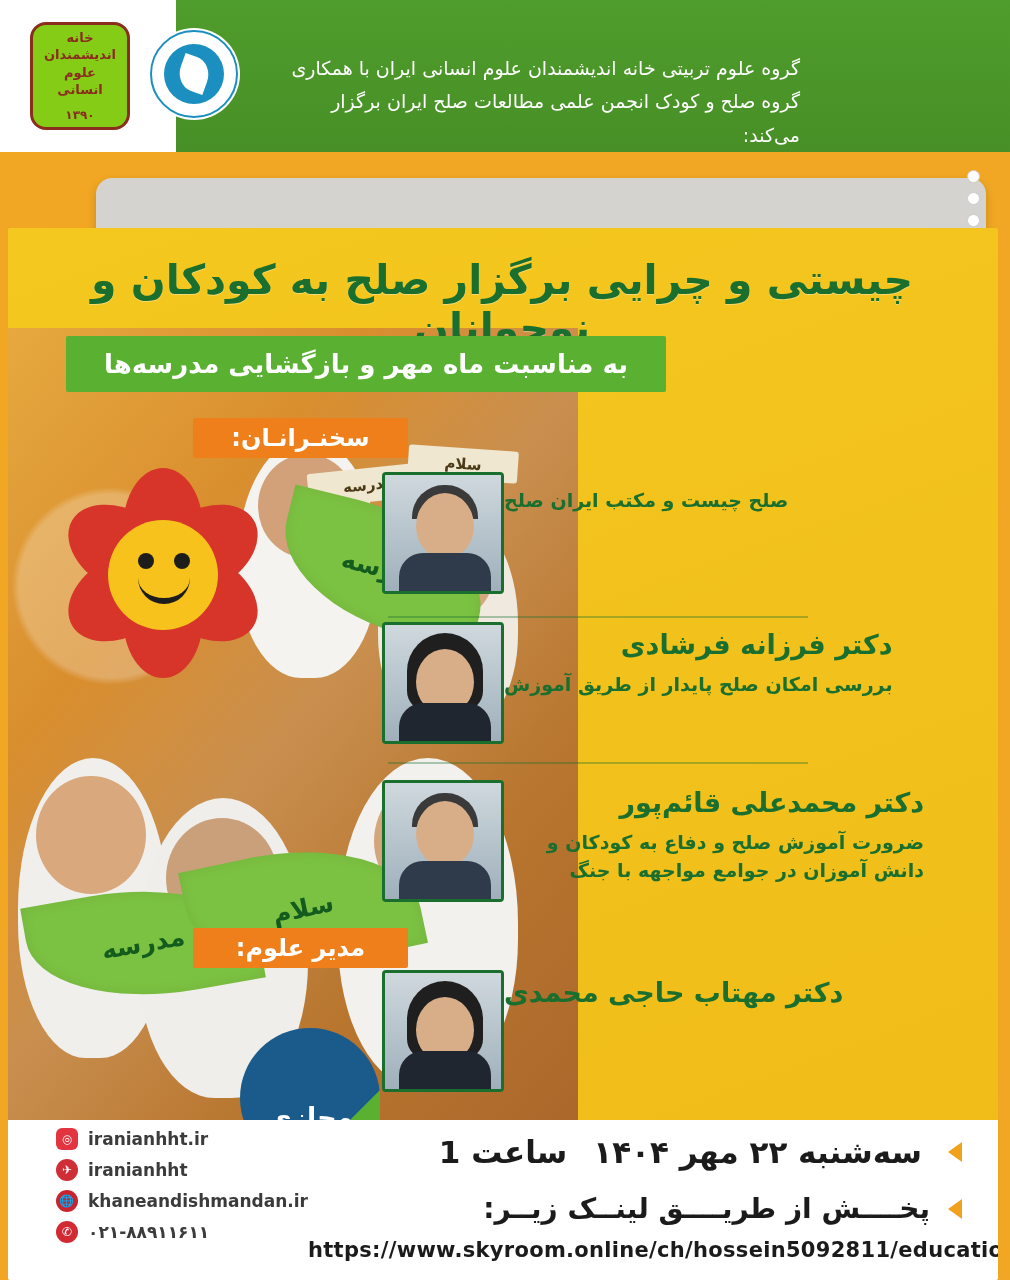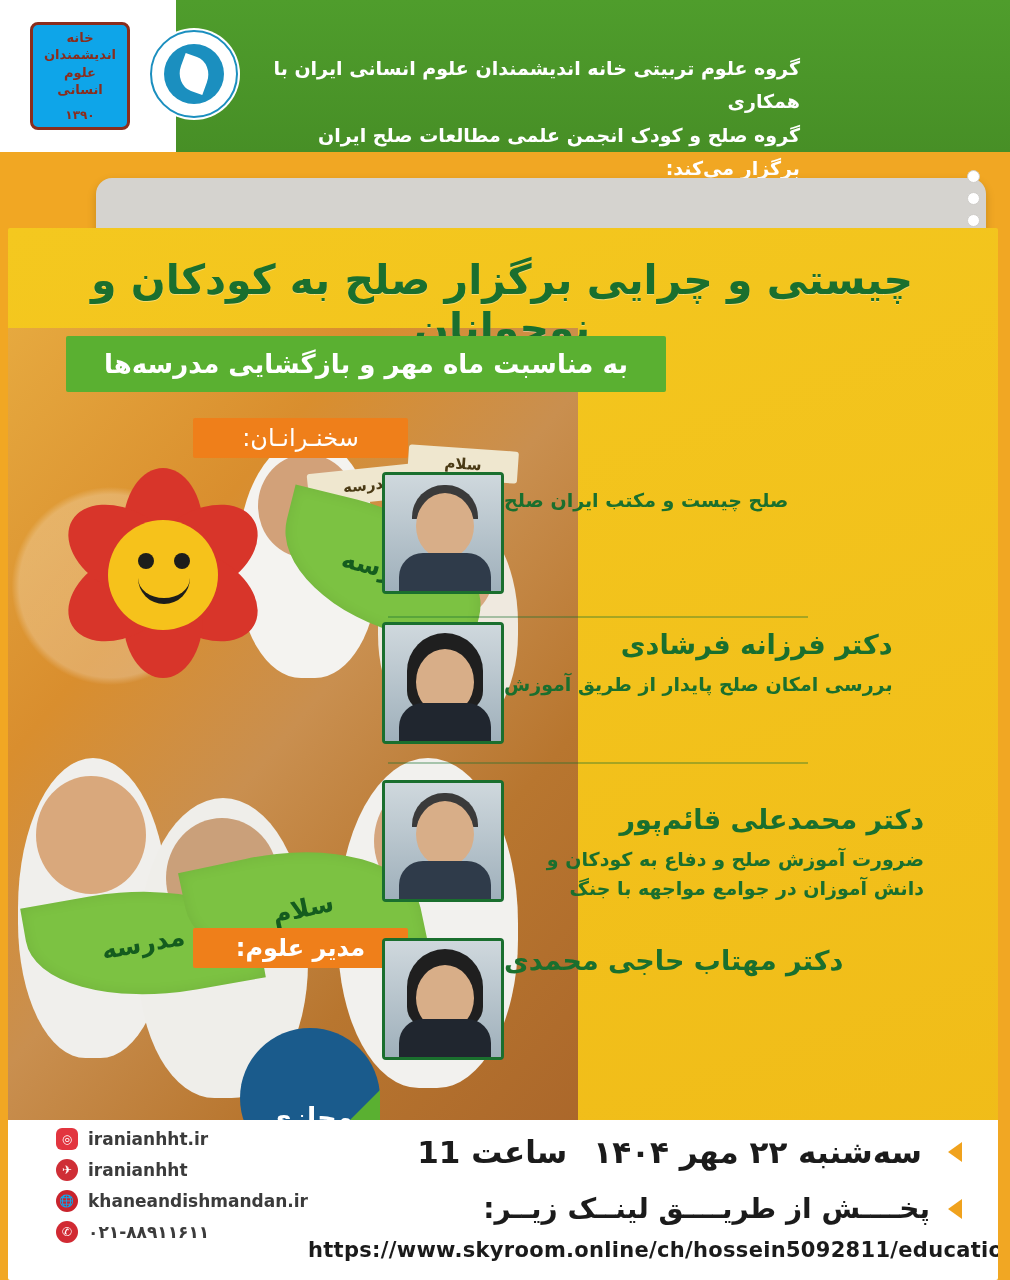--- a/index.html
+++ b/index.html
@@ -27,21 +27,21 @@
     position: absolute; top: 0; left: 0;
     width: 176px; height: 152px;
     background: #ffffff;
   }
   .header-text {
     position: absolute;
     top: 52px; right: 210px;
     width: 530px;
     color: #ffffff;
     font-size: 19px;
-    font-weight: bold;
+    font-weight: normal;
     line-height: 1.75;
     text-align: right;
     direction: rtl;
   }
   .logo-peace {
     position: absolute; top: 28px; right: 770px;
     width: 92px; height: 92px;
     border-radius: 50%;
     background: #ffffff;
     display: flex; align-items: center; justify-content: center;
@@ -62,23 +62,23 @@
   }
   .logo-peace .ring-text {
     position: absolute;
     inset: 2px;
     border-radius: 50%;
     border: 2px solid #1b8fbf;
   }
   .logo-hht {
     position: absolute; top: 22px; right: 880px;
     width: 100px; height: 108px;
-    background: #0ea5e9;
+    background: #84cc16;
     border: 3px solid #8a2d1d;
-    border-radius: 8px;
+    border-radius: 16px;
     color: #8a2d1d;
     display: flex; flex-direction: column;
     align-items: center; justify-content: center;
     text-align: center;
     font-size: 13px; font-weight: bold; line-height: 1.35;
     padding: 20px;
   }
   .logo-hht .year { font-size: 12px; margin-top: 8px; letter-spacing: 1px; }
 
   
@@ -211,21 +211,21 @@
 
   
   .label-speakers {
     position: absolute;
     top: 190px; right: 590px;
     width: 215px; height: 40px;
     background: #ef7f1a;
     display: flex; align-items: center; justify-content: center;
     border-radius: 2px;
   }
-  .label-speakers span { color: #ffffff; font-size: 24px; font-weight: normal; letter-spacing: 2px; }
+  .label-speakers span { color: #ffffff; font-size: 24px; font-weight: bold; letter-spacing: 2px; }
 
   .label-chair {
     position: absolute;
     top: 700px; right: 590px;
     width: 215px; height: 40px;
     background: #ef7f1a;
     display: flex; align-items: center; justify-content: center;
     border-radius: 2px;
   }
   .label-chair span { color: #ffffff; font-size: 24px; font-weight: bold; }
@@ -258,22 +258,22 @@
   .speaker .name {
     color: #1a6f2e; font-size: 27px; font-weight: bold; direction: rtl;
     line-height: 1.25;
   }
   .speaker .topic {
     color: #1a6f2e; font-size: 19px; font-weight: bold; direction: rtl;
     margin-top: 8px; line-height: 1.5;
   }
   .speaker.s1 { top: 244px; right: 56px; }
   .speaker.s2 { top: 394px; right: 56px; }
-  .speaker.s3 { top: 552px; right: 56px; align-items: flex-end; }
-  .chair { top: 710px; right: 56px; }
+  .speaker.s3 { top: 552px; right: 56px; }
+  .chair { top: 742px; right: 56px; }
   .chair .name { font-size: 27px; }
 
   .sep {
     position: absolute; right: 190px;
     width: 420px; height: 2px; background: rgba(26,111,46,.35);
   }
   .sep.one { top: 388px; }
   .sep.two { top: 534px; }
 
   
@@ -503,21 +503,21 @@
         </div>
         <div class="row">
           <div class="ic tel">✆</div>
           <div class="txt">۰۲۱-۸۸۹۱۱۶۱۱</div>
         </div>
       </div>
 
       <div class="date-line">
         <div class="arrow"></div>
         <span>سه‌شنبه ۲۲ مهر ۱۴۰۴</span>
-        <span>ساعت 11</span>
+        <span>ساعت 1</span>
       </div>
 
       <div class="stream-line">
         <div class="arrow"></div>
         <span>پخــــش از طریــــق لینــک زیــر:</span>
       </div>
 
       <div class="link">https://www.skyroom.online/ch/hossein5092811/educational</div>
     </div>
 

